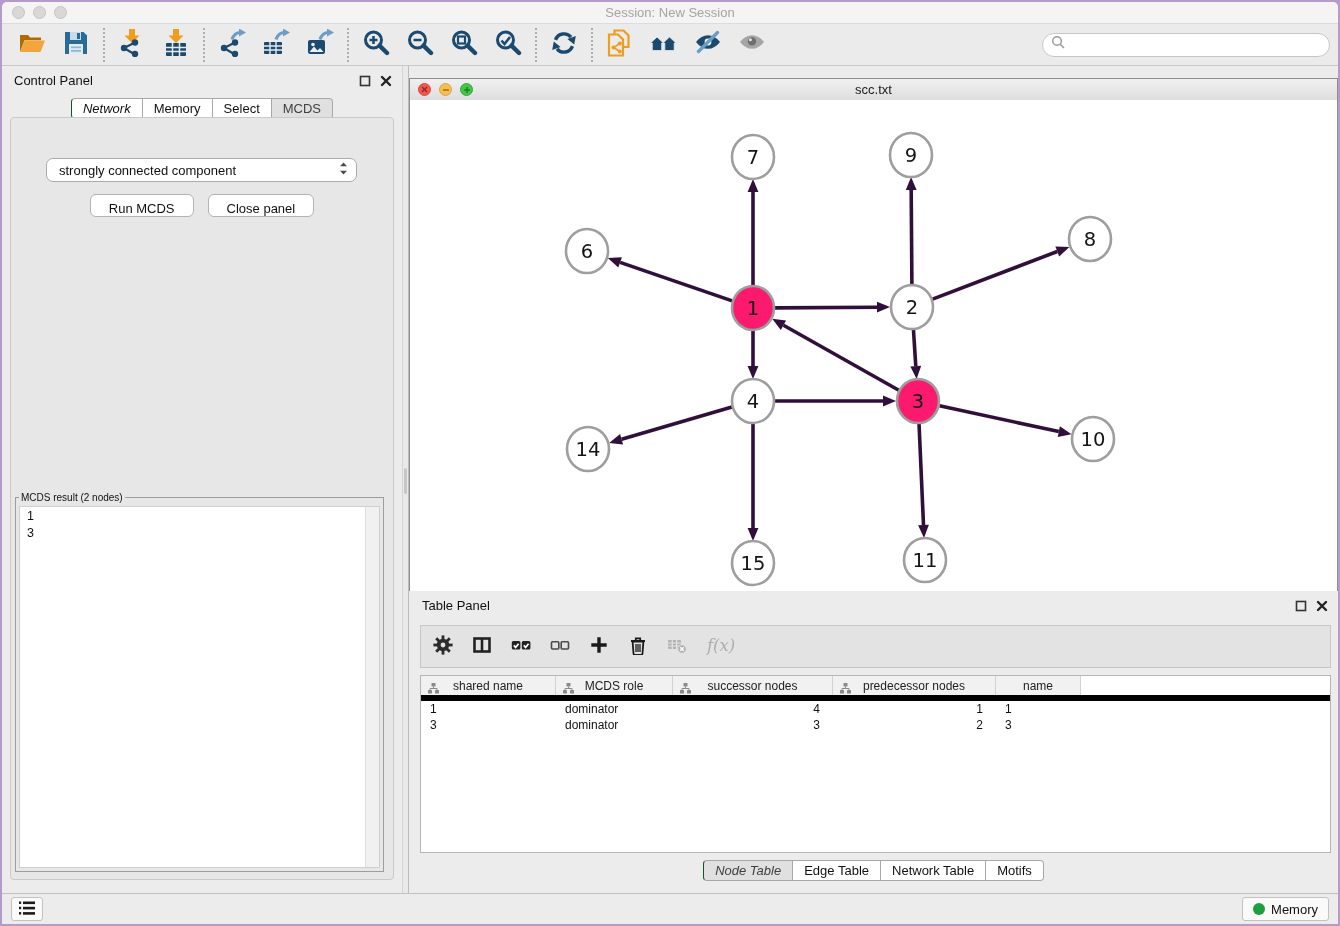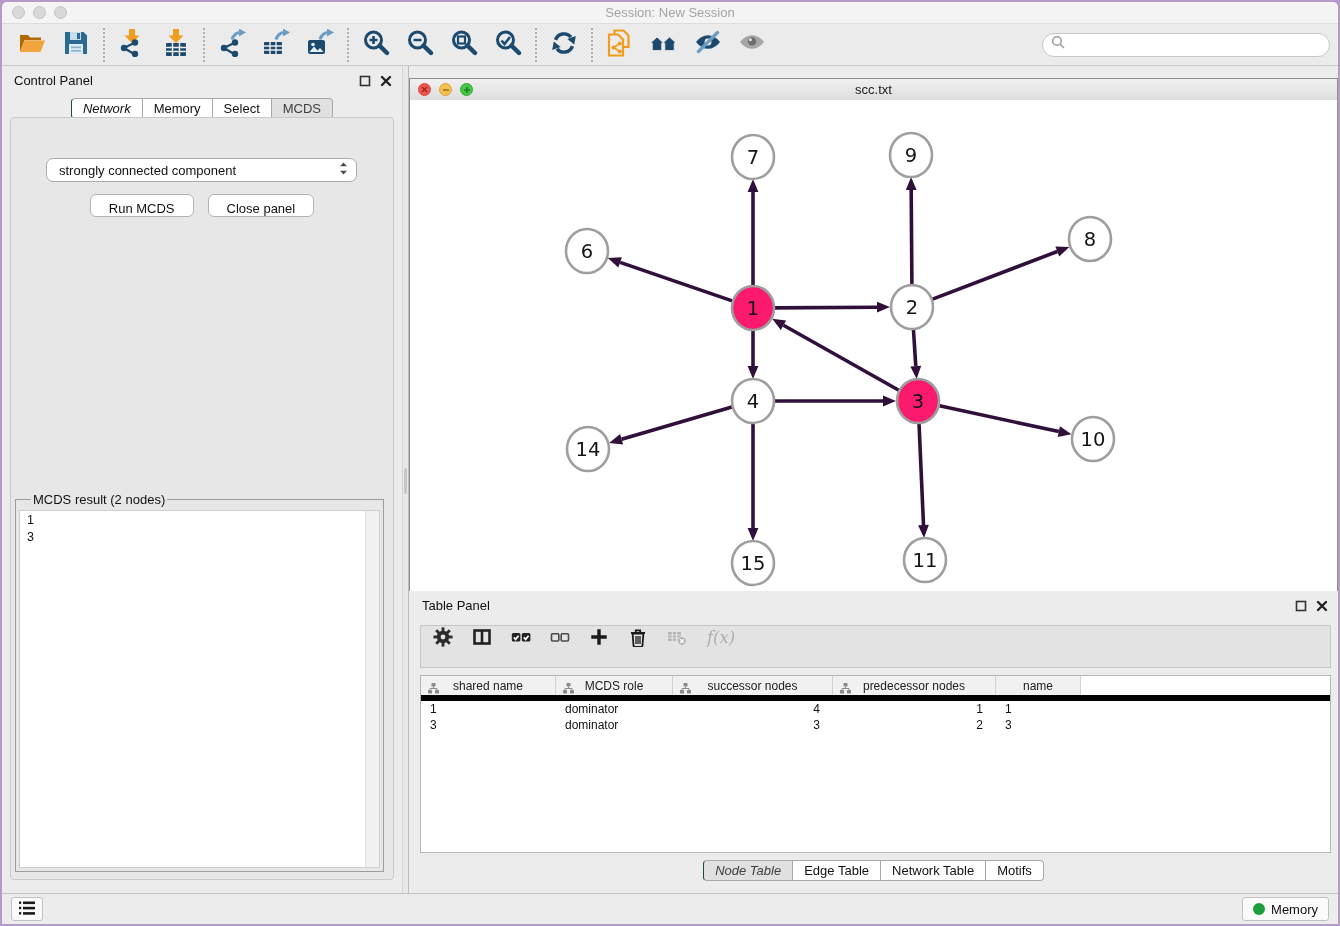--- a/index.html
+++ b/index.html
@@ -30,41 +30,41 @@
   .seg:first-child{border-left:1px solid #14532d;border-radius:4px 0 0 4px;font-style:italic;}
   .seg:last-child{border-radius:0 4px 4px 0;}
   .seg.dim{background:#e0e0e0;color:#404040;}
   .cp-content{position:absolute;left:8px;right:8px;top:51px;bottom:13px;background:#e7e7e7;border:1px solid #c9c9c9;border-radius:4px;}
   .opt-label{position:absolute;left:0;right:0;top:18px;text-align:center;font-size:13px;color:#111;}
   .dropdown{position:absolute;left:35px;right:36px;top:40px;height:24px;background:#fff;border:1px solid #ababab;border-radius:7px;display:flex;align-items:center;padding:0 6px 0 12px;box-sizing:border-box;}
   .dd-value{flex:1;font-size:13px;color:#111;}
   .btn-row{position:absolute;left:0;right:0;top:76px;display:flex;justify-content:center;gap:14px;}
   .btn{height:23px;padding:6px 18px;background:#fff;border:1px solid #b3b3b3;border-radius:6px;font-size:13px;color:#111;font-family:"Liberation Sans",sans-serif;}
   .mcds-fieldset{position:absolute;left:4px;right:9px;top:374px;bottom:7px;border:1px solid #9d9d9d;margin:0;padding:3px;}
-  .mcds-fieldset legend{font-size:13px;color:#111;padding:0 2px;margin-left:12px;}
+  .mcds-fieldset legend{font-size:10px;color:#111;padding:0 2px;margin-left:0;}
   .result-box{position:relative;width:100%;height:100%;background:#fff;border:1px solid #cfcfcf;box-sizing:border-box;}
   .result-text{position:absolute;left:0;top:0;right:14px;bottom:0;white-space:pre;font-size:12.5px;line-height:17px;padding:1px 0 0 7px;color:#111;}
   .result-scroll{position:absolute;right:0;top:0;bottom:0;width:13px;background:#f1f1f1;border-left:1px solid #e0e0e0;}
 
   
   .v-splitter{position:absolute;left:400px;top:64px;width:7px;height:827px;background:#e9e9e9;border-left:1px solid #d4d4d4;border-right:1px solid #bcbcbc;box-sizing:border-box;}
   .v-handle{position:absolute;left:1px;top:402px;width:3px;height:26px;background:#c6c6c6;border-radius:2px;}
 
   
   .network-window{position:absolute;left:407px;top:76px;width:929px;height:527px;border:1px solid #8f8f8f;background:#fff;box-sizing:border-box;}
   .nw-titlebar{position:absolute;left:0;top:0;right:0;height:21px;background:linear-gradient(#f0f0f0,#dedede);border-bottom:1px solid #ababab;}
   .nw-title{position:absolute;left:0;right:0;top:0;height:21px;line-height:21px;text-align:center;font-size:13px;color:#1a1a1a;}
   .nw-traffic{position:absolute;left:8px;top:4px;display:flex;gap:8px;}
   .nw-tl{width:13px;height:13px;border-radius:50%;box-sizing:border-box;display:flex;align-items:center;justify-content:center;}
   .nw-canvas{position:absolute;left:0;top:21px;right:0;bottom:0;background:#fff;overflow:hidden;}
   .nw-grip{position:absolute;left:50%;bottom:0;width:9px;height:6px;margin-left:-5px;background:#e4e4e4;border:1px solid #cfcfcf;box-sizing:border-box;}
 
   
   .table-panel{position:absolute;left:407px;top:589px;width:929px;height:302px;background:#ececec;}
-  .tp-toolbar{position:absolute;left:11px;right:7px;top:34px;height:43px;background:#e3e3e3;border:1px solid #c6c6c6;display:flex;align-items:flex-start;padding:0 12px;gap:19px;box-sizing:border-box;}
+  .tp-toolbar{position:absolute;left:11px;right:7px;top:34px;height:43px;background:#e3e3e3;border:1px solid #c6c6c6;display:flex;align-items:center;padding:0 12px;gap:19px;box-sizing:border-box;}
   .tp-tool{background:none;border:none;padding:0;display:flex;align-items:center;justify-content:center;height:24px;}
   .tp-table{position:absolute;left:11px;right:7px;top:84px;height:178px;background:#fff;border:1px solid #b5b5b5;box-sizing:border-box;overflow:hidden;}
   .thead{display:flex;height:19px;background:#f1f1f1;border-bottom:6px solid #000000;}
   .th{display:flex;align-items:center;border-right:1px solid #d2d2d2;box-sizing:border-box;position:relative;}
   .th .th-ic{position:absolute;left:7px;top:4px;}
   .th .th-label{flex:1;text-align:center;font-size:12px;color:#222;}
   .th-filler{flex:1;background:#fff;}
   .tr{display:flex;height:16px;align-items:center;}
   .td{font-size:12px;color:#111;box-sizing:border-box;overflow:hidden;}
   .td.al{padding-left:9px;text-align:left;}

